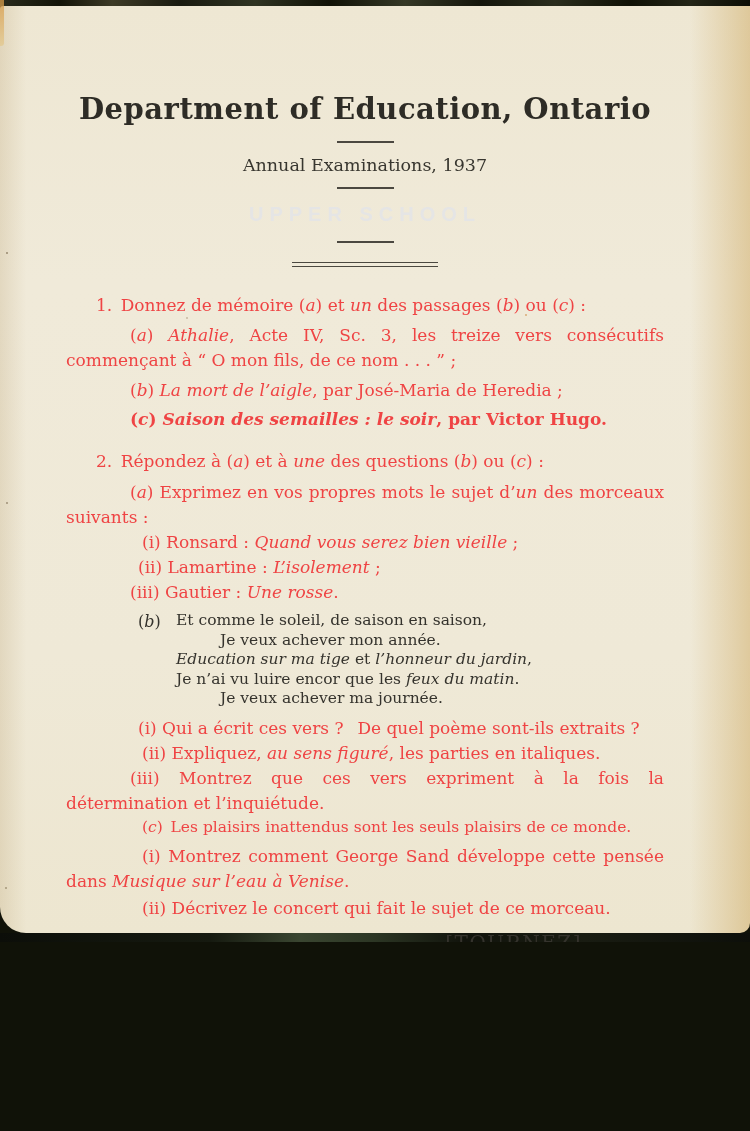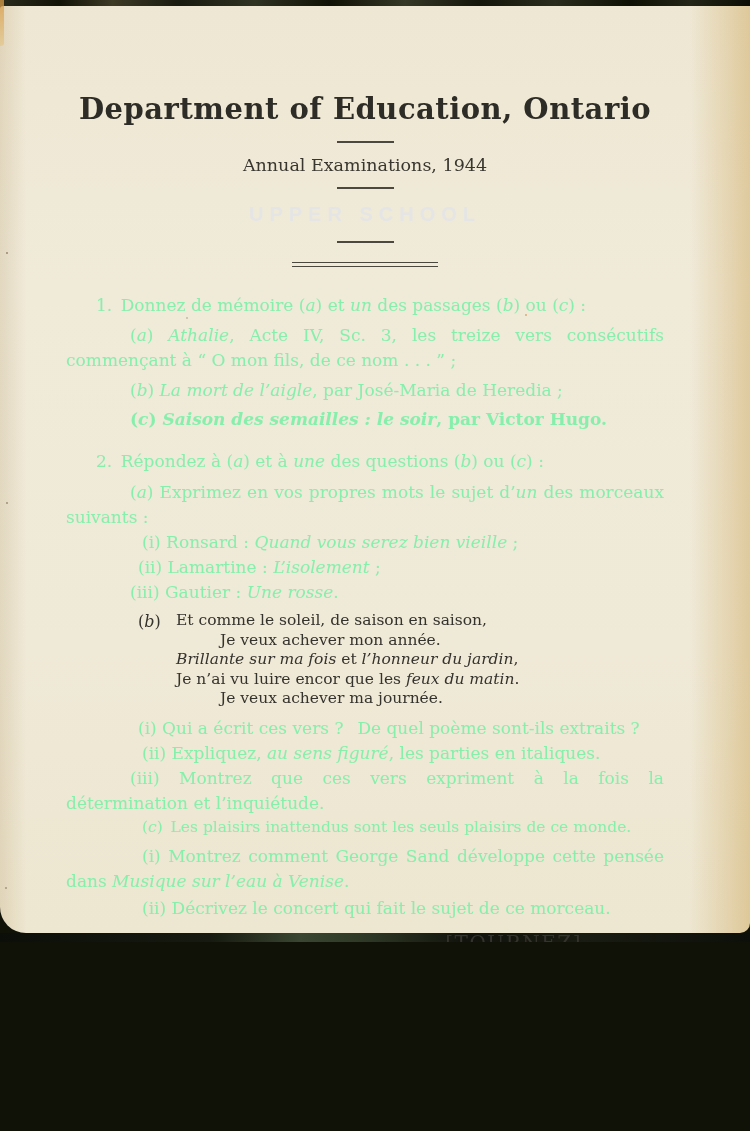--- a/index.html
+++ b/index.html
@@ -34,21 +34,21 @@
   .rule{width:57px;height:2px;background:#4b4840;margin:0 auto;}
   .r1{margin-top:15px;}
   .session{margin-top:11px;font-size:17.5px;line-height:22px;color:#38362f;}
   .r2{margin-top:11px;}
   .level{margin-top:13px;font-family:"Liberation Sans",sans-serif;font-size:20px;line-height:24px;
     font-weight:bold;letter-spacing:6px;color:#e5e5e5;}
   .r3{margin-top:15px;}
   .subject{margin-top:13px;font-size:26px;line-height:32px;letter-spacing:4px;color:#3b3932;}
   .dblrule{width:146px;height:3px;border-top:1.5px solid #4b4840;border-bottom:1.5px solid #4b4840;
     margin:19px auto 0;}
-  .para{margin:0;text-align:justify;font-size:17px;line-height:25px;color:#86efac;}
+  .para{margin:0;text-align:justify;font-size:17px;line-height:25px;color:#ef4444;}
   .small{font-size:15.5px;line-height:19.5px;}
   .ind30{text-indent:30px;}
   .ind64{text-indent:64px;}
   .ind72{text-indent:72px;}
   .ind76{text-indent:76px;}
   .mt26{margin-top:26px;}.mt17{margin-top:17px;}.mt7{margin-top:7px;}
   .mt6{margin-top:6px;}.mt5{margin-top:5px;}.mt4{margin-top:4px;font-weight:bold;}
   .mt2{margin-top:2px;}
   .poem{position:relative;margin-top:6px;font-size:15.5px;line-height:19.5px;}
   .poem-label{position:absolute;left:72px;top:1px;font-size:16px;}
@@ -63,42 +63,42 @@
 <div class="photo">
   <div class="edge-top"></div>
   <div class="edge-bottom"></div>
   <div class="paper"></div>
   <div class="corner-left"></div>
   <div class="specks"></div>
 
   <div class="content">
     <div class="center dept">Department of Education, Ontario</div>
     <div class="rule r1"></div>
-    <div class="center session">Annual Examinations, 1944</div>
+    <div class="center session">Annual Examinations, 1937</div>
     <div class="rule r2"></div>
     <div class="center level">UPPER SCHOOL</div>
     <div class="rule r3"></div>
     <div class="dblrule"></div>
 
     <p class="para ind30 mt26">1. Donnez de mémoire (<i>a</i>) et <i>un</i> des passages (<i>b</i>) ou (<i>c</i>) :</p>
     <p class="para ind64 mt5">(<i>a</i>) <i>Athalie</i>, Acte IV, Sc. 3, les treize vers consécutifs commençant à “ O mon fils, de ce nom . . . ” ;</p>
     <p class="para ind64 mt5">(<i>b</i>) <i>La mort de l’aigle</i>, par José-Maria de Heredia ;</p>
     <p class="para ind64 mt4">(<i>c</i>) <i>Saison des semailles : le soir</i>, par Victor Hugo.</p>
 
     <p class="para ind30 mt17">2. Répondez à (<i>a</i>) et à <i>une</i> des questions (<i>b</i>) ou (<i>c</i>) :</p>
     <p class="para ind64 mt6">(<i>a</i>) Exprimez en vos propres mots le sujet d’<i>un</i> des morceaux suivants :</p>
     <p class="para ind76">(i) Ronsard : <i>Quand vous serez bien vieille</i> ;</p>
     <p class="para ind72">(ii) Lamartine : <i>L’isolement</i> ;</p>
     <p class="para ind64">(iii) Gautier : <i>Une rosse</i>.</p>
 
     <div class="poem">
       <span class="poem-label">(<i>b</i>)</span>
       <div class="poem-line">Et comme le soleil, de saison en saison,</div>
       <div class="poem-line ind">Je veux achever mon année.</div>
-      <div class="poem-line"><i>Brillante sur ma fois</i> et <i>l’honneur du jardin</i>,</div>
+      <div class="poem-line"><i>Education sur ma tige</i> et <i>l’honneur du jardin</i>,</div>
       <div class="poem-line">Je n’ai vu luire encor que les <i>feux du matin</i>.</div>
       <div class="poem-line ind">Je veux achever ma journée.</div>
     </div>
 
     <p class="para ind72 mt7">(i) Qui a écrit ces vers ?  De quel poème sont-ils extraits ?</p>
     <p class="para ind76">(ii) Expliquez, <i>au sens figuré</i>, les parties en italiques.</p>
     <p class="para ind64">(iii) Montrez que ces vers expriment à la fois la détermination et l’inquiétude.</p>
 
     <p class="para small ind76 mt2">(<i>c</i>) Les plaisirs inattendus sont les seuls plaisirs de ce monde.</p>
     <p class="para ind76 mt7">(i) Montrez comment George Sand développe cette pensée dans <i>Musique sur l’eau à Venise</i>.</p>

